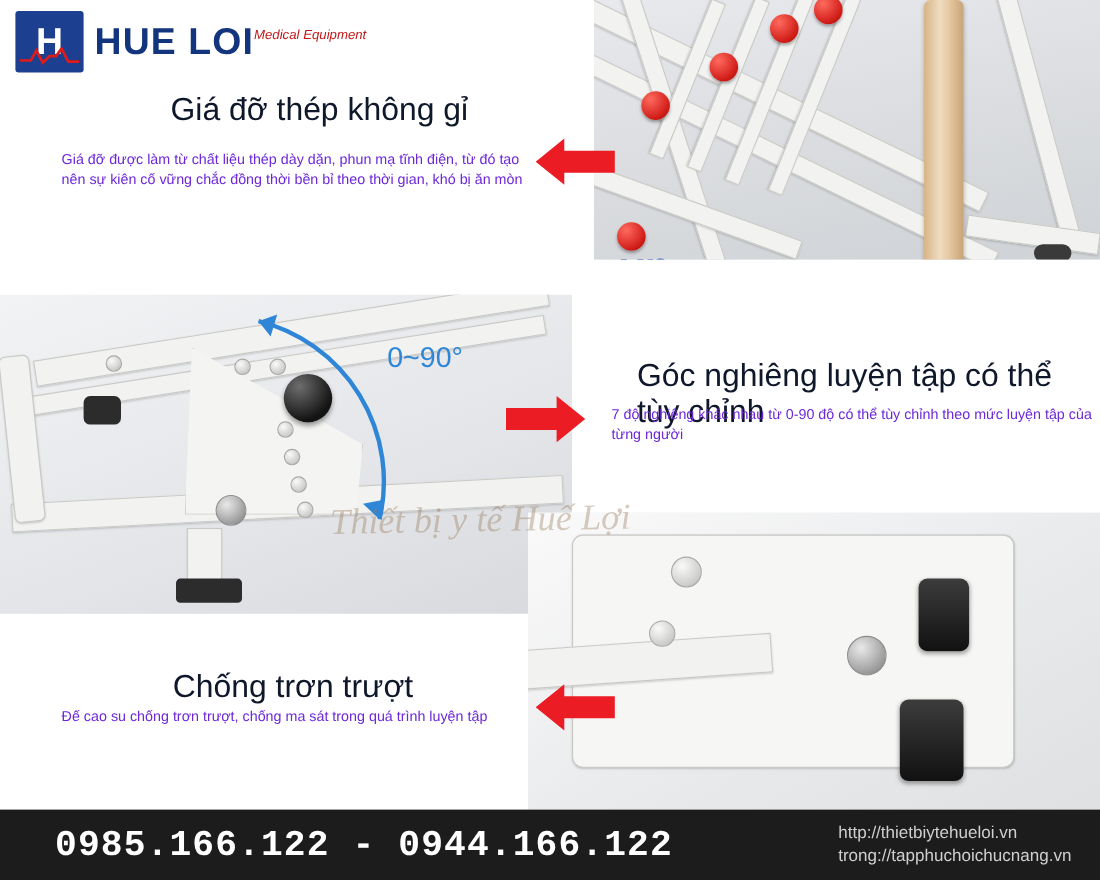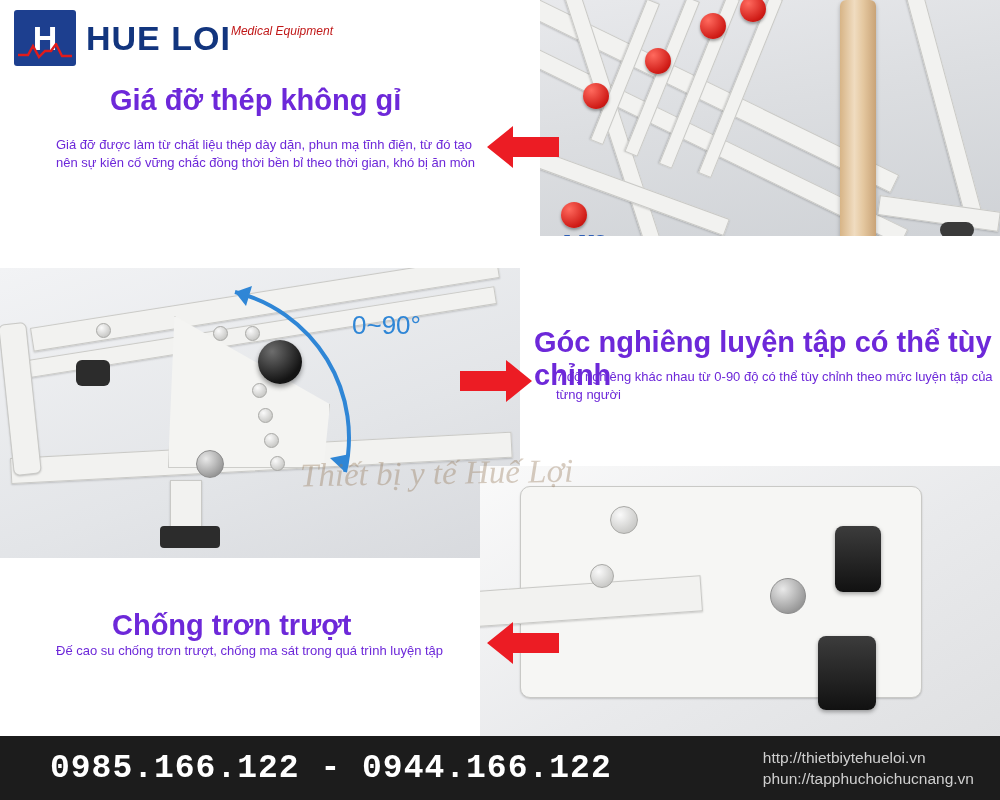--- a/index.html
+++ b/index.html
@@ -54,21 +54,21 @@
   .logo-mark{width:62px;height:56px;background:#1d3f8f;border-radius:3px;position:relative;
      display:flex;align-items:center;justify-content:center;}
   .logo-h{color:#fff;font-size:34px;font-weight:700;line-height:1;font-family:"Liberation Sans",sans-serif;}
   .logo-pulse{position:absolute;left:4px;bottom:7px;width:54px;height:16px;}
   .logo-text{display:flex;flex-direction:row;}
   .logo-title{font-size:34px;font-weight:700;color:#12357e;letter-spacing:1px;line-height:1;}
   .logo-sub{font-size:12px;color:#c01818;font-style:italic;text-align:left;margin-top:3px;}
   .logo-rule{height:3px;background:#c01818;margin-top:3px;}
 
   
-  .headline{position:absolute;font-size:29px;font-weight:700;color:#6d28d9;}
+  .headline{position:absolute;font-size:29px;font-weight:400;color:#0f172a;margin-left:45px;}
   .body{position:absolute;font-size:13px;line-height:1.42;color:#6d28d9;}
 
   #head-1{left:110px;top:84px;}
   #body-1{left:56px;top:136px;width:430px;}
   #head-2{left:534px;top:326px;}
   #body-2{left:556px;top:368px;width:440px;}
   #head-3{left:112px;top:609px;}
   #body-3{left:56px;top:642px;width:430px;}
 
   
@@ -202,17 +202,17 @@
       <polygon points="0,23 26,2 26,13 72,13 72,33 26,33 26,44" fill="#ec1c24"></polygon>
     </svg>
   </div>
 
   <div class="watermark">Thiết bị y tế Huế Lợi</div>
 
   <div class="footer">
     <div class="footer-phone">0985.166.122 - 0944.166.122</div>
     <div class="footer-links">
       <a href="#">http://thietbiytehueloi.vn</a>
-      <a href="#">phun://tapphuchoichucnang.vn</a>
+      <a href="#">trong://tapphuchoichucnang.vn</a>
     </div>
   </div>
 
 </div>
 
 </body></html>

